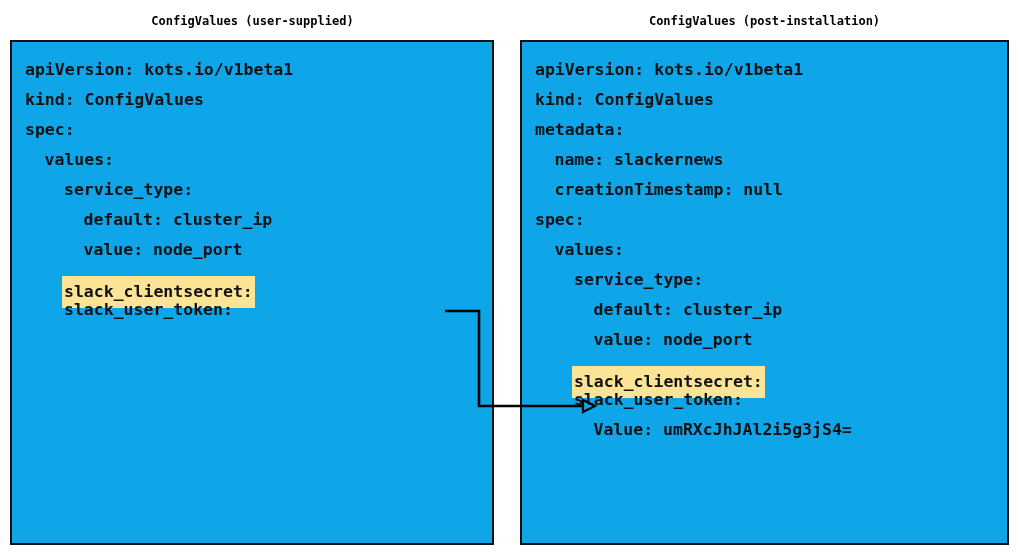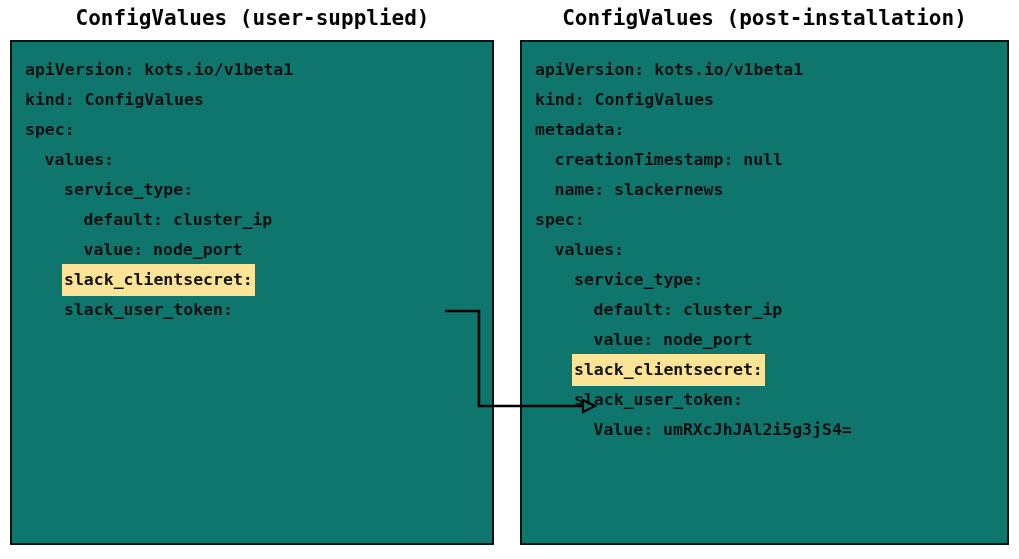--- a/index.html
+++ b/index.html
@@ -10,39 +10,39 @@
   body {
     width: 1019px;
     height: 559px;
     position: relative;
     font-family: "DejaVu Sans Mono", "Liberation Mono", monospace;
     overflow: hidden;
   }
 
   .panel-title {
     position: absolute;
-    top: 6px;
+    top: 14px;
     font-family: "DejaVu Sans Mono", "Liberation Mono", monospace;
-    font-size: 21px;
+    font-size: 12px;
     font-weight: bold;
     color: #000000;
     letter-spacing: 0px;
     white-space: nowrap;
     text-align: center;
   }
   #title-left  { left: 10px; width: 485px; }
   #title-right { left: 520px; width: 489px; }
 
   .panel {
     position: absolute;
     top: 40px;
     height: 505px;
     box-sizing: border-box;
     border: 2px solid #111111;
-    background: #0f766e;
+    background: #0ea5e9;
     overflow: hidden;
   }
   #panel-left  { left: 10px;  width: 484px; }
   #panel-right { left: 520px; width: 489px; }
 
   .code-block {
     position: absolute;
     left: 0;
     top: 0;
     right: 0;
@@ -58,20 +58,21 @@
     white-space: pre;
     padding-left: 11px;
   }
   .code-line > .seg {
     display: inline-block;
     white-space: pre;
     padding: 1px 2px;
   }
   .code-line.hl > .seg {
     background: #fce497;
+    margin-top: 12px;
   }
 
   
   #connector {
     position: absolute;
     left: 0;
     top: 0;
     width: 1019px;
     height: 559px;
     pointer-events: none;
@@ -96,22 +97,22 @@
       <div class="code-line hl"><span class="pad" style="display: inline-block; width: 39px;"></span><span class="seg">slack_clientsecret:</span></div>
       <div class="code-line"><span class="pad" style="display: inline-block; width: 39px;"></span><span class="seg">slack_user_token:</span></div>
     </div>
 </div>
 
 <div class="panel" id="panel-right">
   <div class="code-block" id="code-right">
       <div class="code-line"><span class="pad" style="display: inline-block; width: 0px;"></span><span class="seg">apiVersion: kots.io/v1beta1</span></div>
       <div class="code-line"><span class="pad" style="display: inline-block; width: 0px;"></span><span class="seg">kind: ConfigValues</span></div>
       <div class="code-line"><span class="pad" style="display: inline-block; width: 0px;"></span><span class="seg">metadata:</span></div>
+      <div class="code-line"><span class="pad" style="display: inline-block; width: 19.5px;"></span><span class="seg">name: slackernews</span></div>
       <div class="code-line"><span class="pad" style="display: inline-block; width: 19.5px;"></span><span class="seg">creationTimestamp: null</span></div>
-      <div class="code-line"><span class="pad" style="display: inline-block; width: 19.5px;"></span><span class="seg">name: slackernews</span></div>
       <div class="code-line"><span class="pad" style="display: inline-block; width: 0px;"></span><span class="seg">spec:</span></div>
       <div class="code-line"><span class="pad" style="display: inline-block; width: 19.5px;"></span><span class="seg">values:</span></div>
       <div class="code-line"><span class="pad" style="display: inline-block; width: 39px;"></span><span class="seg">service_type:</span></div>
       <div class="code-line"><span class="pad" style="display: inline-block; width: 58.5px;"></span><span class="seg">default: cluster_ip</span></div>
       <div class="code-line"><span class="pad" style="display: inline-block; width: 58.5px;"></span><span class="seg">value: node_port</span></div>
       <div class="code-line hl"><span class="pad" style="display: inline-block; width: 39px;"></span><span class="seg">slack_clientsecret:</span></div>
       <div class="code-line"><span class="pad" style="display: inline-block; width: 39px;"></span><span class="seg">slack_user_token:</span></div>
       <div class="code-line"><span class="pad" style="display: inline-block; width: 58.5px;"></span><span class="seg">Value: umRXcJhJAl2i5g3jS4=</span></div>
     </div>
 </div>

